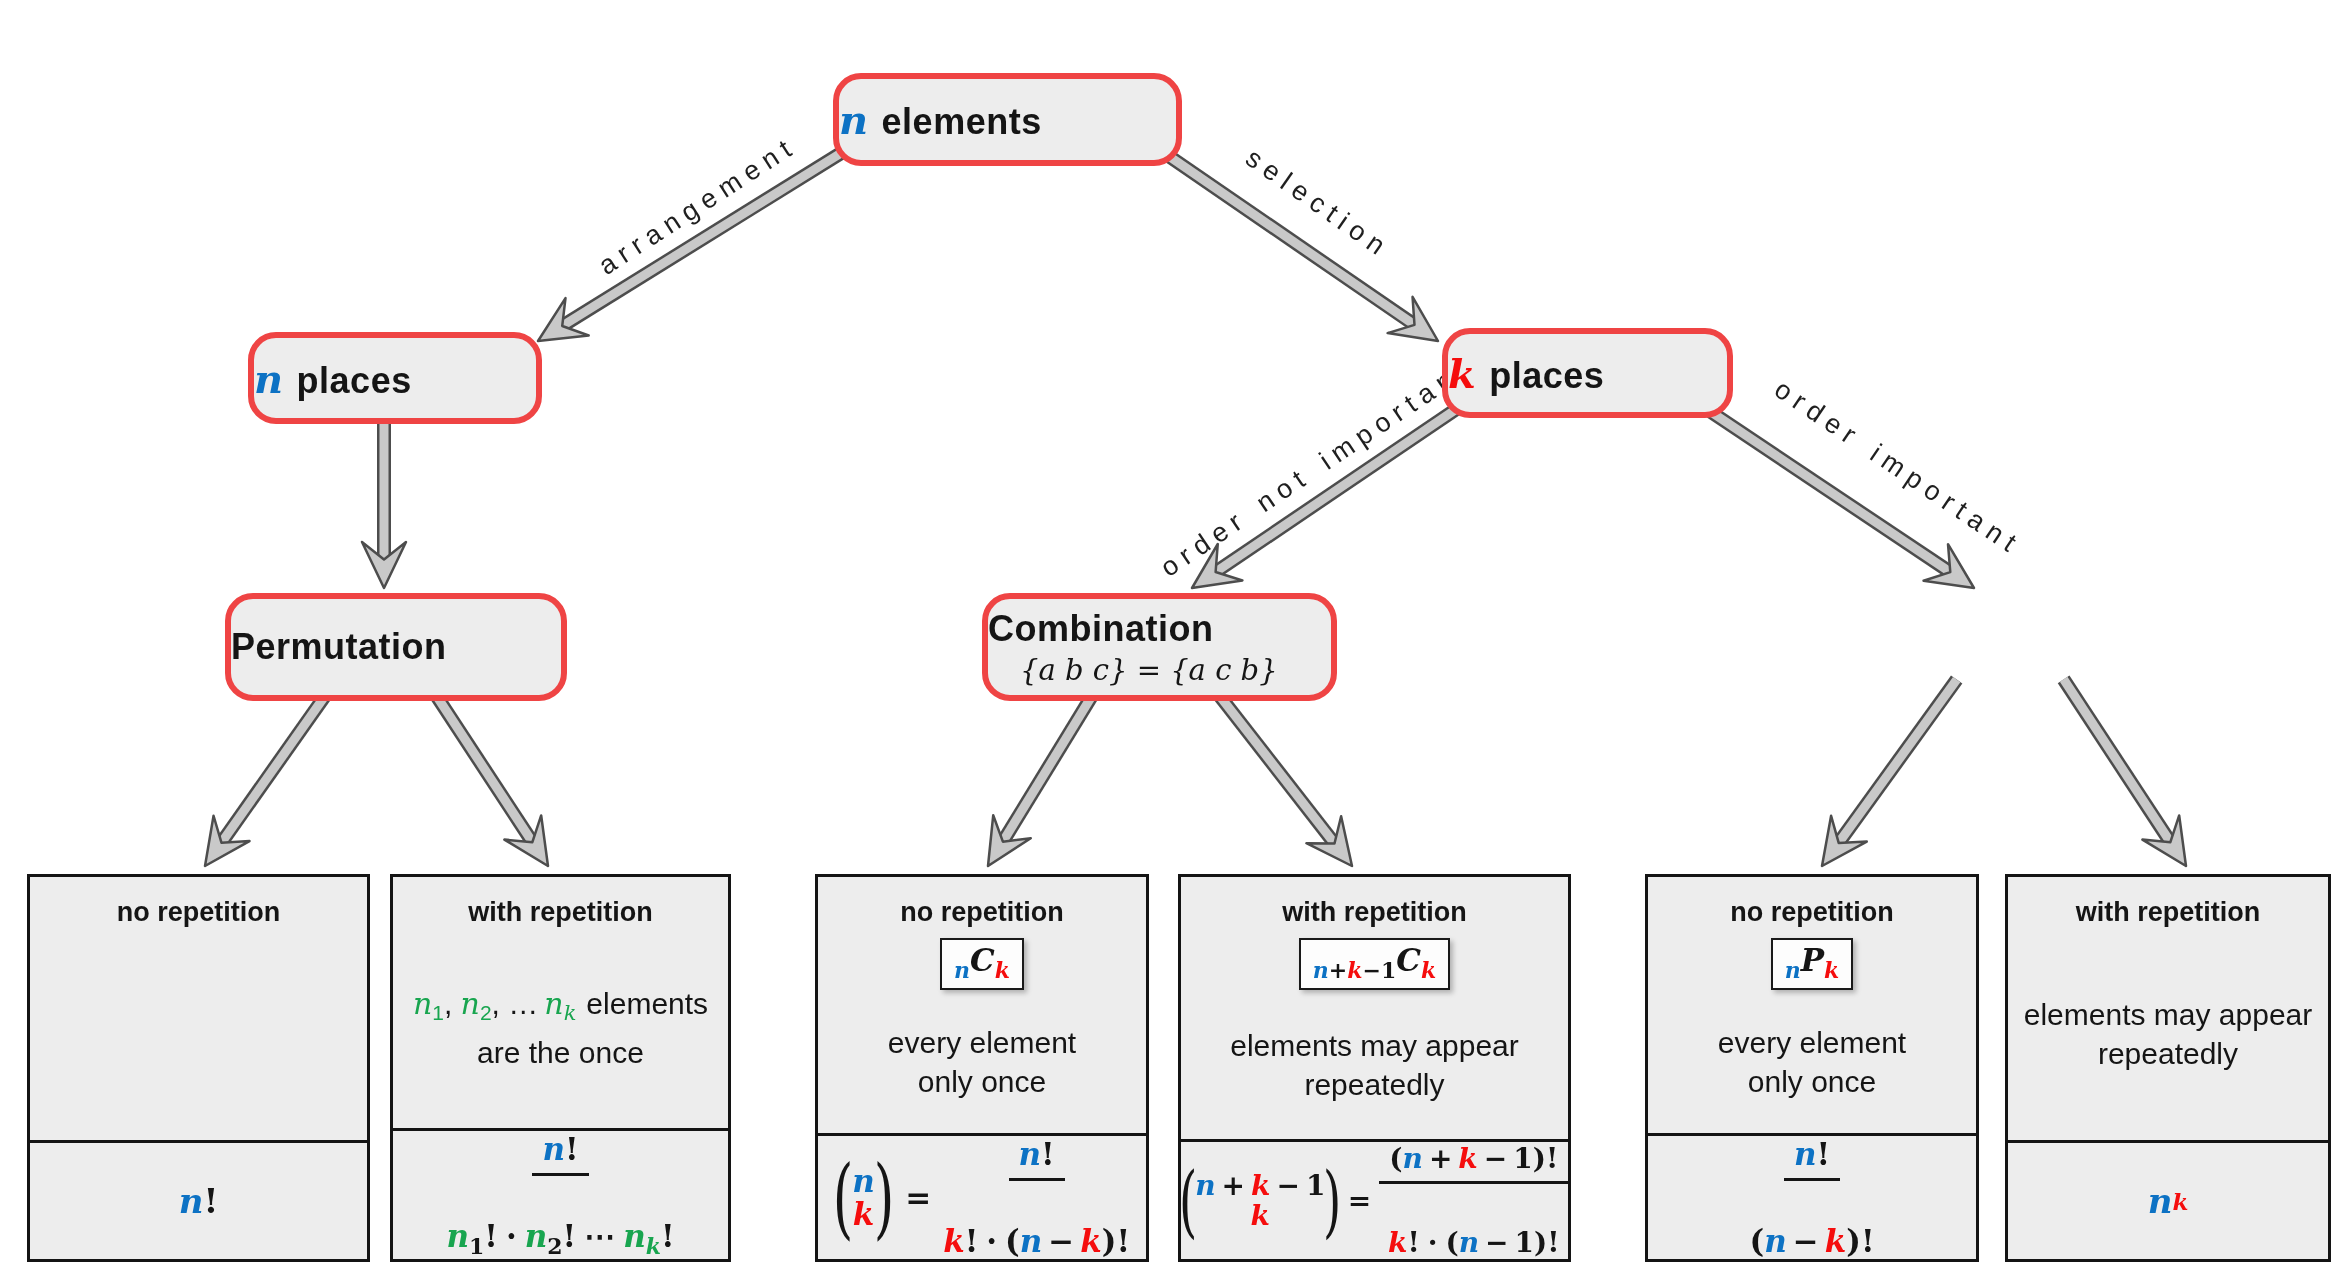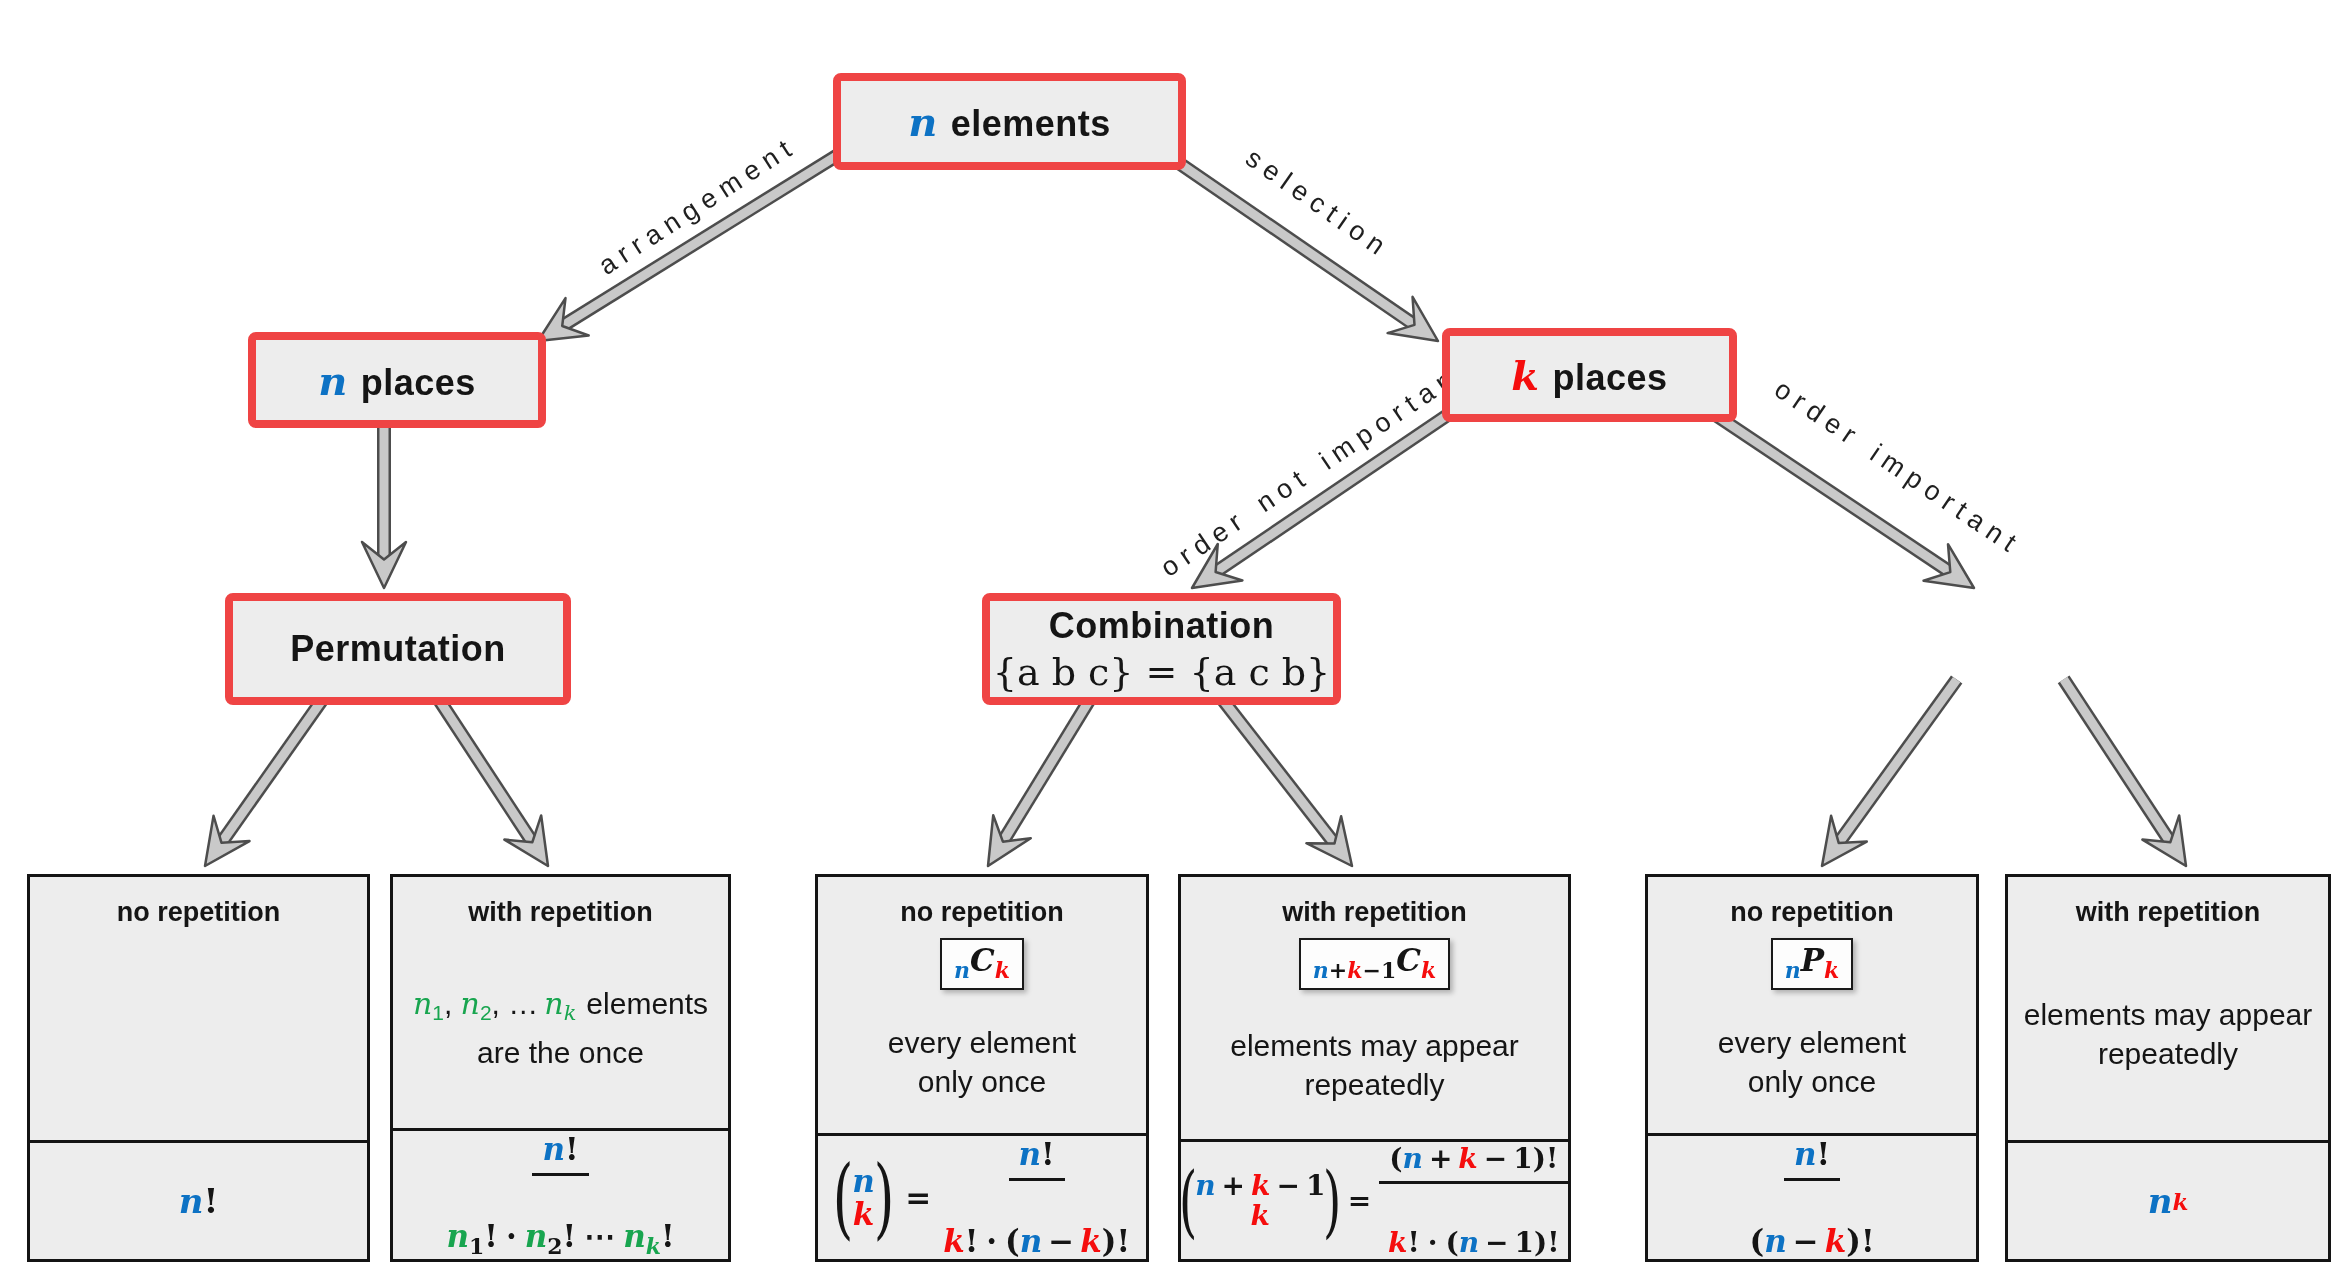--- a/index.html
+++ b/index.html
@@ -1,24 +1,24 @@
 <!DOCTYPE html>
 <html><head>
 <meta charset="utf-8">
 <style>
   html,body{margin:0;padding:0;background:#fff;}
   .canvas{position:relative;width:2349px;height:1281px;background:#ffffff;overflow:hidden;
           font-family:"Liberation Sans",sans-serif;color:#151515;}
   #arrows{position:absolute;left:0;top:0;z-index:1;}
 
   
-  .node{position:absolute;z-index:2;background:var(--boxfill);border:8px solid #ef4444;
-        border-radius:8px;display:flex;flex-direction:column;align-items:center;justify-content:center;}
+  .node{position:absolute;z-index:2;background:var(--boxfill);border:6px solid #ef4444;
+        border-radius:28px;display:flex;flex-direction:column;align-items:flex-start;justify-content:center;}
   .nt{font-size:36px;font-weight:bold;letter-spacing:.5px;}
-  .nsub{font-family:"DejaVu Serif",serif;font-size:38px;margin-top:3px;}
+  .nsub{font-family:"DejaVu Serif",serif;font-style:italic;font-size:29px;margin-top:3px;margin-left:32px;}
   .mv{font-family:"DejaVu Serif",serif;font-style:italic;font-weight:bold;}
   .nvar{font-size:40px;margin-right:13px;}
   .c-blue{color:var(--blue);} .c-red{color:var(--red);} .c-green{color:var(--green);}
 
   
   .edge-label{position:absolute;z-index:2;font-size:27px;letter-spacing:7px;word-spacing:3px;
               color:#1f1f1f;white-space:nowrap;}
 
   
   .leaf{position:absolute;z-index:2;background:var(--boxfill);border:3.5px solid #141414;

